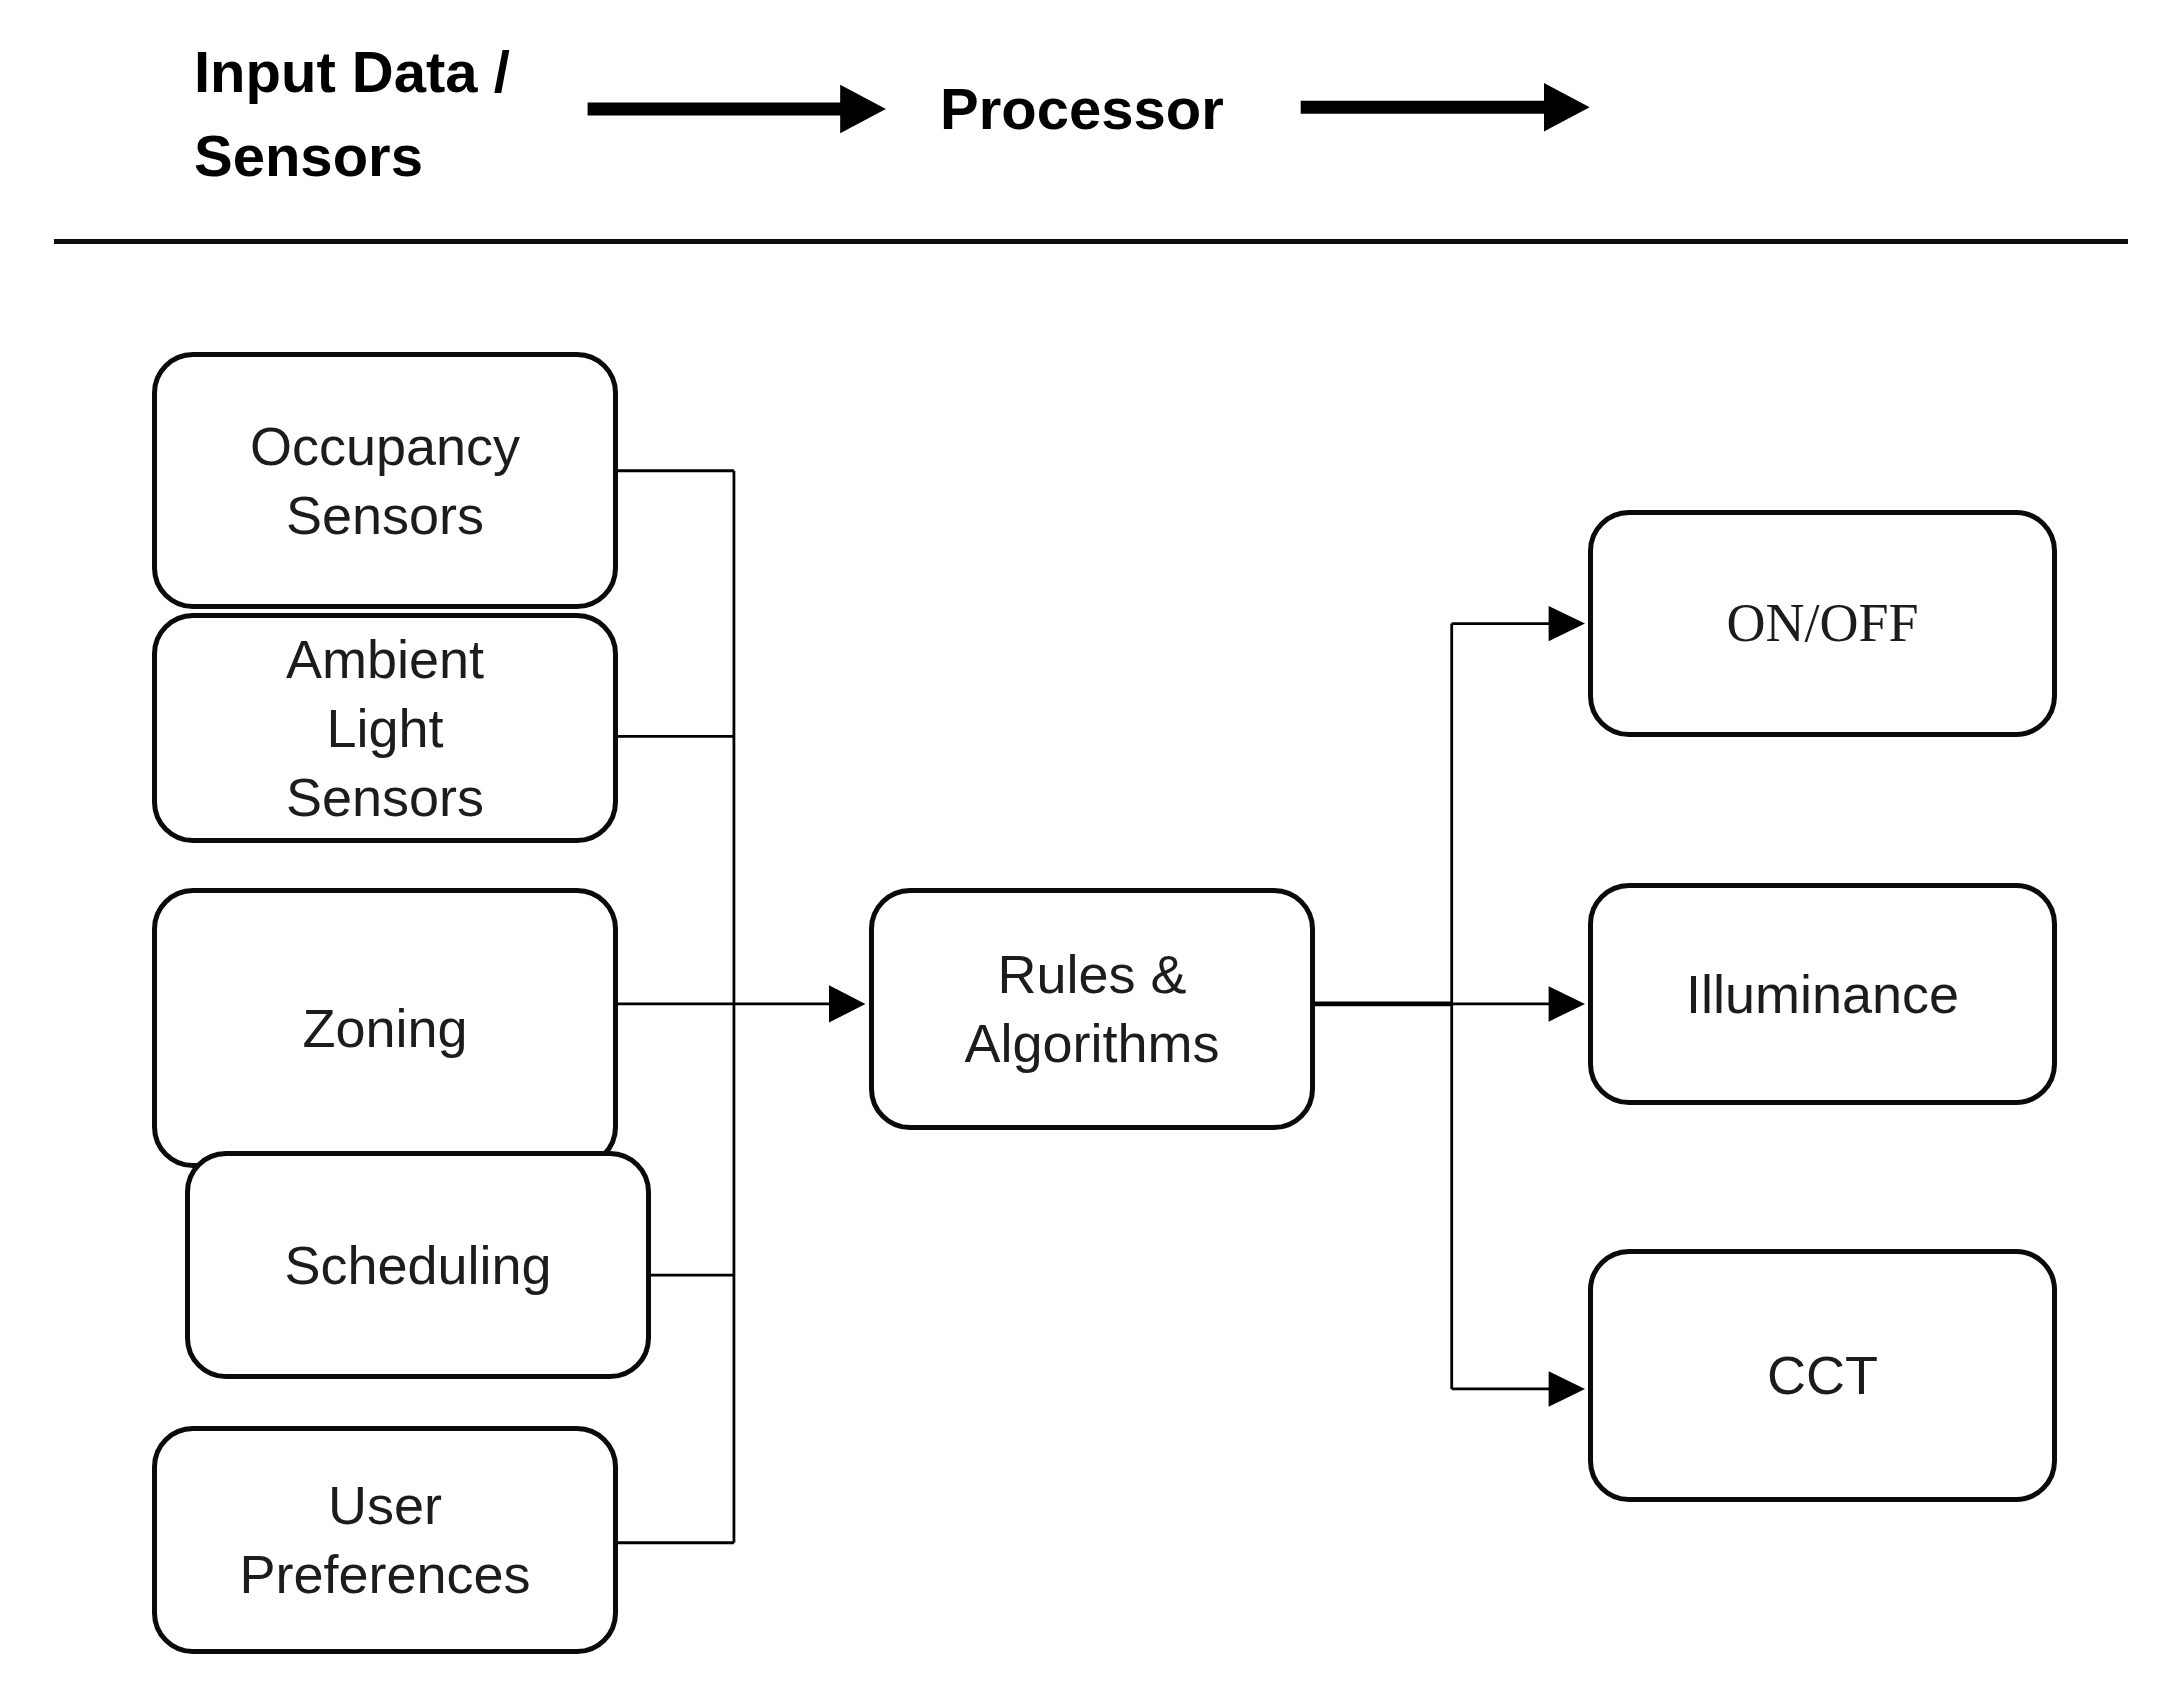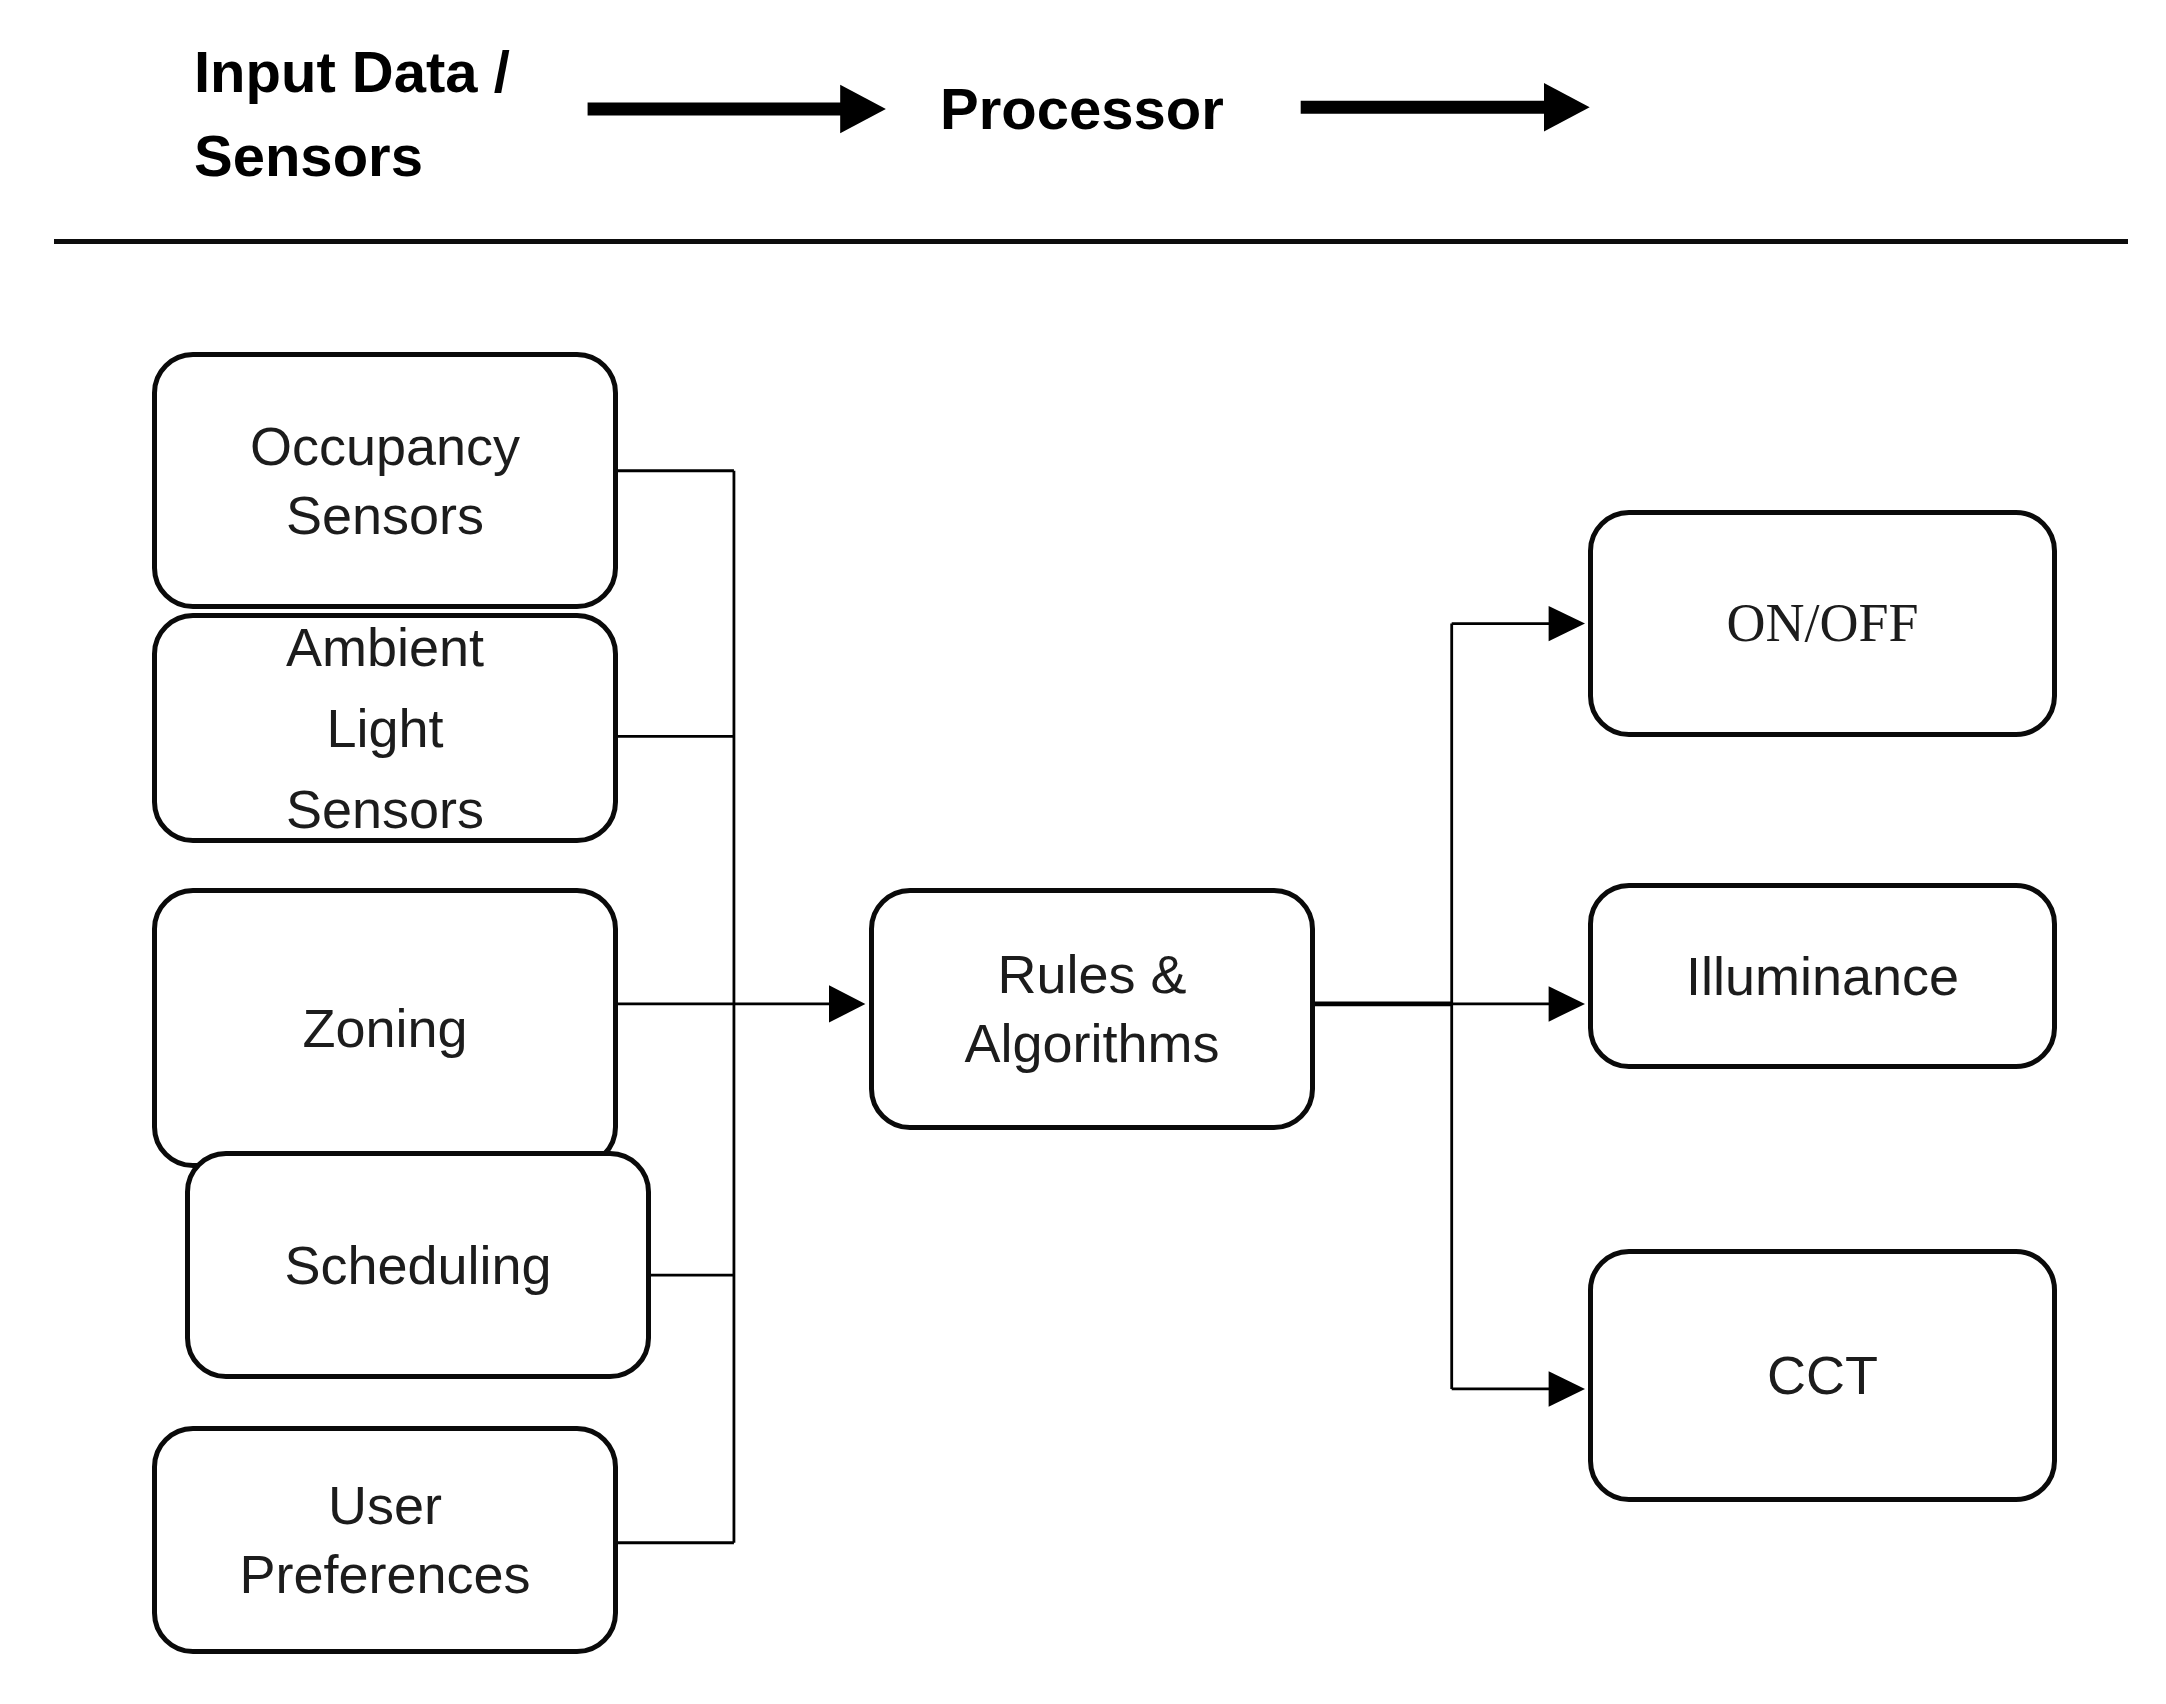--- a/index.html
+++ b/index.html
@@ -60,30 +60,30 @@
     justify-content: center;
     z-index: 1;
     font-size: 54px;
     color: #1c1c1c;
     line-height: 69px;
     text-align: center;
   }
   
   .node.input { left: 152px; width: 466px; }
   #node-occupancy   { top: 352px;  height: 257px; }
-  #node-ambient     { top: 613px;  height: 230px; gap: 12px; }
+  #node-ambient     { top: 613px;  height: 230px; }
   #node-zoning      { top: 888px;  height: 280px; }
   #node-scheduling  { top: 1151px; height: 228px; margin-left: 33px; }
   #node-userprefs   { top: 1426px; height: 228px; }
   
   #node-rules { left: 869px; top: 888px; width: 446px; height: 242px; }
   
   .node.output { left: 1588px; width: 469px; }
   #node-onoff       { top: 510px;  height: 227px; font-family: Liberation Serif, serif; }
-  #node-illuminance { top: 883px;  height: 186px; text-align: right; }
+  #node-illuminance { top: 883px;  height: 222px; text-align: right; }
   #node-cct         { top: 1249px; height: 253px; }
 </style>
 </head>
 <body>
 
 <div id="canvas">
 
   <div id="hdr-inputs" class="col-header">
     <div>Input Data /</div>
     <div>Sensors</div>

